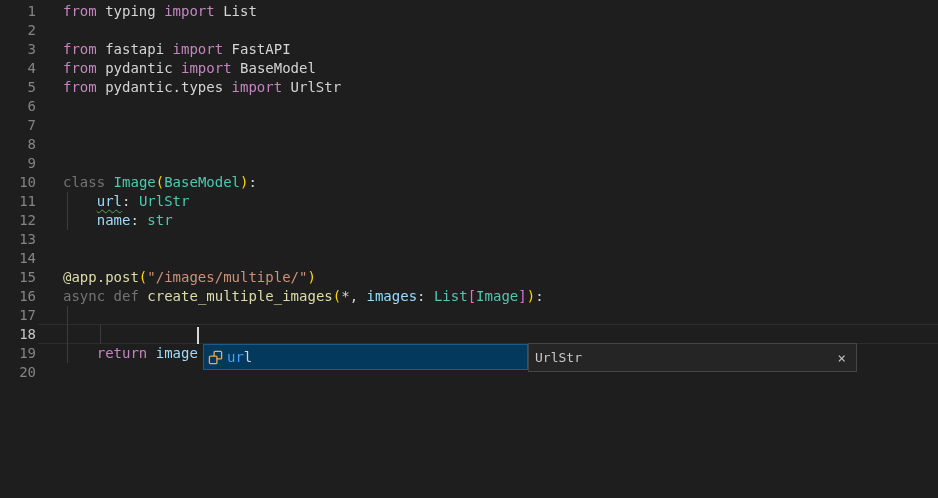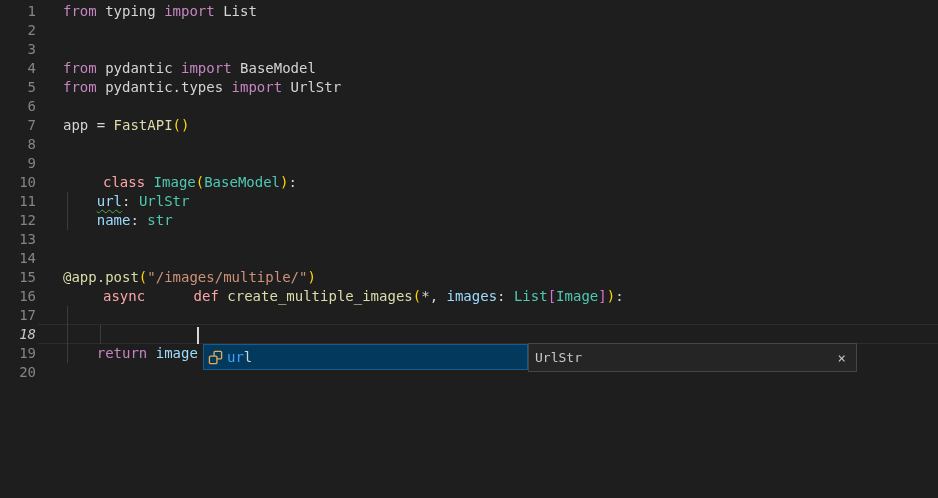--- a/index.html
+++ b/index.html
@@ -20,26 +20,26 @@
   
   .guide{position:absolute;width:1px;background:#3c3c3c;}
   #guide-class{left:67px;top:192px;height:38px;}
   #guide-func{left:67px;top:306px;height:57px;}
   #guide-for{left:100px;top:325px;height:19px;}
 
   
   #code-lines{position:absolute;top:2px;left:0;right:0;}
   .line{height:19px;display:flex;font-size:14px;line-height:19px;white-space:pre;}
   .num{width:36px;text-align:right;color:#858585;flex:none;user-select:none;}
-  .num.active{color:#c6c6c6;font-style:italic;}
+  .num.active{color:#c6c6c6;}
   .code{margin-left:27px;}
 
   
   .kp{color:#C586C0;margin-top:15px;}      
-  .kb{color:#fca5a5;margin-left:40px;}      
+  .kb{color:#737373;}      
   .ty{color:#4EC9B0;}      
   .fn{color:#DCDCAA;}      
   .va{color:#9CDCFE;}      
   .st{color:#CE9178;}      
   .b1{color:#FFD700;}      
   .b2{color:#DA70D6;}      
   .pl{color:#D4D4D4;}      
   .sq{text-decoration:underline wavy #4FA85A;text-decoration-thickness:1px;text-underline-offset:3px;}
 
   
@@ -70,25 +70,25 @@
 
   <div id="current-line"></div>
 
   <div class="guide" id="guide-class"></div>
   <div class="guide" id="guide-func"></div>
   <div class="guide" id="guide-for"></div>
 
   <div id="code-lines">
       <div class="line"><span class="num">1</span><span class="code"><span class="kp">from</span><span class="pl"> typing </span><span class="kp">import</span><span class="pl"> List</span></span></div>
       <div class="line"><span class="num">2</span><span class="code"></span></div>
-      <div class="line"><span class="num">3</span></div>
+      <div class="line"><span class="num">3</span><span class="code"><span class="kp">from</span><span class="pl"> fastapi </span><span class="kp">import</span><span class="pl"> FastAPI</span></span></div>
       <div class="line"><span class="num">4</span><span class="code"><span class="kp">from</span><span class="pl"> pydantic </span><span class="kp">import</span><span class="pl"> BaseModel</span></span></div>
       <div class="line"><span class="num">5</span><span class="code"><span class="kp">from</span><span class="pl"> pydantic.types </span><span class="kp">import</span><span class="pl"> UrlStr</span></span></div>
       <div class="line"><span class="num">6</span><span class="code"></span></div>
-      <div class="line"><span class="num">7</span><span class="code"><span class="pl">app = </span><span class="fn">FastAPI</span><span class="b1">(</span><span class="b1">)</span></span></div>
+      <div class="line"><span class="num">7</span></div>
       <div class="line"><span class="num">8</span><span class="code"></span></div>
       <div class="line"><span class="num">9</span><span class="code"></span></div>
       <div class="line"><span class="num">10</span><span class="code"><span class="kb">class</span><span class="pl"> </span><span class="ty">Image</span><span class="b1">(</span><span class="ty">BaseModel</span><span class="b1">)</span><span class="pl">:</span></span></div>
       <div class="line"><span class="num">11</span><span class="code"><span class="pl">    </span><span class="va sq">url</span><span class="pl">: </span><span class="ty">UrlStr</span></span></div>
       <div class="line"><span class="num">12</span><span class="code"><span class="pl">    </span><span class="va">name</span><span class="pl">: </span><span class="ty">str</span></span></div>
       <div class="line"><span class="num">13</span><span class="code"></span></div>
       <div class="line"><span class="num">14</span><span class="code"></span></div>
       <div class="line"><span class="num">15</span><span class="code"><span class="fn">@app.post</span><span class="b1">(</span><span class="st">"/images/multiple/"</span><span class="b1">)</span></span></div>
       <div class="line"><span class="num">16</span><span class="code"><span class="kb">async</span><span class="pl"> </span><span class="kb">def</span><span class="pl"> </span><span class="fn">create_multiple_images</span><span class="b1">(</span><span class="pl">*, </span><span class="va">images</span><span class="pl">: </span><span class="ty">List</span><span class="b2">[</span><span class="ty">Image</span><span class="b2">]</span><span class="b1">)</span><span class="pl">:</span></span></div>
       <div class="line"><span class="num">17</span></div>

